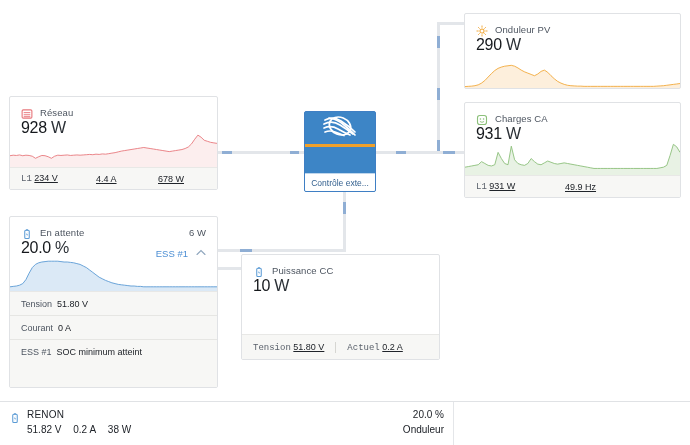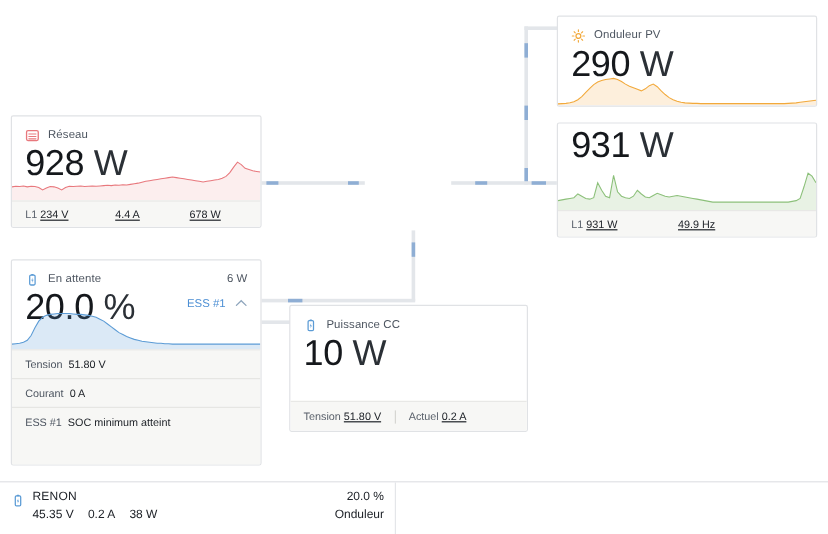--- a/index.html
+++ b/index.html
@@ -37,39 +37,39 @@
     font-size: 9.5px; color: #4d5560; letter-spacing:.1px;
     white-space: nowrap;
     text-align: right;
   }
   .head-right { font-size:9.5px; color:#4d5560; }
   .card-value-row {
     display:flex; align-items:flex-start; justify-content:space-between;
     padding: 1px 11px 0 11px;
   }
   .card-value {
-    font-size: 30px; color: #15181c; font-weight: 400;
+    font-size: 16px; color: #15181c; font-weight: 400;
     letter-spacing: -0.3px; line-height: 1.18;
     white-space: nowrap;
   }
   .card-value .unit { font-weight: 300; color:#2b3036; }
   .value-side { display:flex; align-items:center; gap:8px; padding-top:9px; }
   .ess-link { font-size:9.5px; color:#4d8fd4; white-space:nowrap; }
   .chev { color:#8fa6bd; font-size:9px; line-height:1; }
 
   .spark { position:absolute; left:0; right:0; bottom:0; }
   .spark svg { display:block; width:100%; height:100%; }
 
   .card-foot {
     position:absolute; left:0; right:0; bottom:0;
     background:#f7f7f5; border-top:1px solid #e8e8e6;
     display:flex; align-items:center;
   }
   .foot-cell { font-size:9px; color:#3e434a; white-space:nowrap; }
-  .foot-cell .lbl { color:#5a616b; }
+  .foot-cell .lbl { color:#5a616b;font-family:Liberation Mono, monospace; }
   .foot-cell .val { color:#20242a;text-decoration:underline; }
 
   
   .detail-rows { position:absolute; left:0; right:0; bottom:0; background:#f7f7f5; border-top:1px solid #e8e8e6; }
   .drow {
     height:24px; display:flex; align-items:center;
     padding:0 11px; font-size:9px; color:#3e434a;
     border-bottom:1px solid #e6e6e3;
   }
   .drow:last-child { border-bottom:none; }
@@ -93,21 +93,21 @@
     padding:4px 2px; white-space:nowrap; overflow:hidden;
   }
 
   
   #bottombar {
     position:absolute; left:0; bottom:0; width:690px; height:44px;
     border-top:1px solid #e0e2e5; background:#fff;
     display:flex; align-items:stretch;
   }
   .bb-cell { position:relative; display:flex; padding:7px 9px; }
-  .bb-cell.first { width:330px; border-right:1px solid #e4e6e9; }
+  .bb-cell.first { width:454px; border-right:1px solid #e4e6e9; }
   .bb-ic { margin-right:6px; padding-top:1px; }
   .bb-left .name { font-size:10px; color:#20242a; letter-spacing:.2px; }
   .bb-left .nums { font-size:10px; color:#20242a; margin-top:4px; }
   .bb-left .nums span { margin-right:9px; }
   .bb-right { margin-left:auto; text-align:right; }
   .bb-right .pct { font-size:10px; color:#20242a; }
   .bb-right .st { font-size:10px; color:#20242a; margin-top:4px; }
 </style>
 </head>
 <body>
@@ -202,20 +202,33 @@
     </div>
     <div class="spark" style="height:28px;">
       <svg id="spark-pv" viewBox="0 0 217 28" preserveAspectRatio="none">
           <path d="M0.00 26.57 L3.34 26.35 L6.68 26.13 L10.02 25.70 L13.35 24.83 L16.69 23.10 L20.03 20.50 L23.37 17.03 L26.71 13.57 L30.05 10.53 L33.38 8.37 L36.72 7.07 L40.06 6.20 L43.40 5.77 L46.74 5.33 L50.08 6.20 L53.42 7.93 L56.75 10.10 L60.09 11.83 L63.43 13.13 L66.77 14.43 L70.11 15.73 L73.45 14.00 L76.78 11.40 L80.12 10.10 L83.46 12.27 L86.80 15.73 L90.14 18.77 L93.48 21.37 L96.82 23.10 L100.15 24.40 L103.49 25.27 L106.83 25.70 L110.17 25.92 L113.51 26.13 L116.85 26.13 L120.18 26.35 L123.52 26.35 L126.86 26.35 L130.20 26.35 L133.54 26.35 L136.88 26.35 L140.22 26.35 L143.55 26.35 L146.89 26.35 L150.23 26.35 L153.57 26.35 L156.91 26.35 L160.25 26.35 L163.58 26.35 L166.92 26.35 L170.26 26.35 L173.60 26.35 L176.94 26.35 L180.28 26.35 L183.62 26.35 L186.95 26.35 L190.29 26.35 L193.63 26.13 L196.97 25.92 L200.31 25.70 L203.65 25.27 L206.98 24.83 L210.32 24.40 L213.66 23.97 L217.00 23.53 L217 28 L0 28 Z" fill="rgba(242,169,59,0.18)" stroke="none"></path>
           <path d="M0.00 26.57 L3.34 26.35 L6.68 26.13 L10.02 25.70 L13.35 24.83 L16.69 23.10 L20.03 20.50 L23.37 17.03 L26.71 13.57 L30.05 10.53 L33.38 8.37 L36.72 7.07 L40.06 6.20 L43.40 5.77 L46.74 5.33 L50.08 6.20 L53.42 7.93 L56.75 10.10 L60.09 11.83 L63.43 13.13 L66.77 14.43 L70.11 15.73 L73.45 14.00 L76.78 11.40 L80.12 10.10 L83.46 12.27 L86.80 15.73 L90.14 18.77 L93.48 21.37 L96.82 23.10 L100.15 24.40 L103.49 25.27 L106.83 25.70 L110.17 25.92 L113.51 26.13 L116.85 26.13 L120.18 26.35 L123.52 26.35 L126.86 26.35 L130.20 26.35 L133.54 26.35 L136.88 26.35 L140.22 26.35 L143.55 26.35 L146.89 26.35 L150.23 26.35 L153.57 26.35 L156.91 26.35 L160.25 26.35 L163.58 26.35 L166.92 26.35 L170.26 26.35 L173.60 26.35 L176.94 26.35 L180.28 26.35 L183.62 26.35 L186.95 26.35 L190.29 26.35 L193.63 26.13 L196.97 25.92 L200.31 25.70 L203.65 25.27 L206.98 24.83 L210.32 24.40 L213.66 23.97 L217.00 23.53" fill="none" stroke="#f2a93b" stroke-width="0.9" vector-effect="non-scaling-stroke"></path>
         </svg>
     </div>
   </div>
 
   <div class="card" style="left:464px; top:102px; width:217px; height:96px;">
+    <div class="card-head">
+      <div class="head-left">
+        <span class="ic">
+          <svg viewBox="0 0 16 16">
+              <rect x="2" y="2" width="12" height="12" rx="3" fill="none" stroke="#8cc07a" stroke-width="1.5"></rect>
+              <circle cx="5.9" cy="6.6" r="1.05" fill="#8cc07a"></circle>
+              <circle cx="10.1" cy="6.6" r="1.05" fill="#8cc07a"></circle>
+              <path d="M5.6 10.3 Q8 12.2 10.4 10.3" fill="none" stroke="#8cc07a" stroke-width="1.2" stroke-linecap="round"></path>
+            </svg>
+        </span>
+        <span class="card-title">Charges CA</span>
+      </div>
+    </div>
     <div class="card-value-row">
       <div class="card-value">
         <span>931</span> <span class="unit">W</span>
       </div>
     </div>
     <div class="spark" style="height:36px; bottom:22px;">
       <svg id="spark-ac" viewBox="0 0 217 36" preserveAspectRatio="none">
           <path d="M0.00 28.20 L3.34 27.58 L6.68 26.96 L10.02 26.35 L13.35 25.73 L16.69 22.64 L20.03 24.49 L23.37 26.35 L26.71 26.96 L30.05 25.73 L33.38 13.36 L36.72 19.55 L40.06 24.49 L43.40 25.73 L46.74 7.18 L50.08 20.78 L53.42 24.49 L56.75 25.73 L60.09 26.35 L63.43 24.49 L66.77 19.55 L70.11 22.64 L73.45 25.11 L76.78 25.73 L80.12 23.87 L83.46 22.02 L86.80 23.25 L90.14 24.49 L93.48 25.11 L96.82 24.49 L100.15 23.87 L103.49 24.49 L106.83 25.11 L110.17 25.73 L113.51 26.35 L116.85 26.96 L120.18 27.58 L123.52 28.20 L126.86 28.82 L130.20 29.44 L133.54 29.44 L136.88 29.44 L140.22 29.44 L143.55 29.44 L146.89 29.44 L150.23 29.44 L153.57 29.44 L156.91 29.44 L160.25 29.44 L163.58 29.44 L166.92 29.44 L170.26 29.44 L173.60 29.44 L176.94 29.44 L180.28 29.44 L183.62 29.44 L186.95 29.44 L190.29 29.44 L193.63 29.44 L196.97 28.82 L200.31 28.20 L203.65 26.35 L206.98 16.45 L210.32 5.33 L213.66 7.80 L217.00 13.36 L217 36 L0 36 Z" fill="rgba(140,192,122,0.20)" stroke="none"></path>
           <path d="M0.00 28.20 L3.34 27.58 L6.68 26.96 L10.02 26.35 L13.35 25.73 L16.69 22.64 L20.03 24.49 L23.37 26.35 L26.71 26.96 L30.05 25.73 L33.38 13.36 L36.72 19.55 L40.06 24.49 L43.40 25.73 L46.74 7.18 L50.08 20.78 L53.42 24.49 L56.75 25.73 L60.09 26.35 L63.43 24.49 L66.77 19.55 L70.11 22.64 L73.45 25.11 L76.78 25.73 L80.12 23.87 L83.46 22.02 L86.80 23.25 L90.14 24.49 L93.48 25.11 L96.82 24.49 L100.15 23.87 L103.49 24.49 L106.83 25.11 L110.17 25.73 L113.51 26.35 L116.85 26.96 L120.18 27.58 L123.52 28.20 L126.86 28.82 L130.20 29.44 L133.54 29.44 L136.88 29.44 L140.22 29.44 L143.55 29.44 L146.89 29.44 L150.23 29.44 L153.57 29.44 L156.91 29.44 L160.25 29.44 L163.58 29.44 L166.92 29.44 L170.26 29.44 L173.60 29.44 L176.94 29.44 L180.28 29.44 L183.62 29.44 L186.95 29.44 L190.29 29.44 L193.63 29.44 L196.97 28.82 L200.31 28.20 L203.65 26.35 L206.98 16.45 L210.32 5.33 L213.66 7.80 L217.00 13.36" fill="none" stroke="#8cc07a" stroke-width="0.9" vector-effect="non-scaling-stroke"></path>
         </svg>
@@ -304,34 +317,53 @@
         <span class="val">51.80 V</span>
       </div>
       <div style="width:1px; height:11px; background:#d6d6d2; margin:0 11px;"></div>
       <div class="foot-cell">
         <span class="lbl">Actuel</span>
         <span class="val">0.2 A</span>
       </div>
     </div>
   </div>
 
+  <div id="device" style="left:304px; top:111px; width:72px; height:81px;">
+    <div class="top">
+      <span>
+        <svg width="42" height="24" viewBox="0 0 42 24">
+          <g fill="none" stroke="#ffffff" stroke-width="1.7" stroke-linecap="round">
+            <path d="M6 6 Q14 2 22 7 Q30 12 36 18"></path>
+            <path d="M5 10 Q13 6 21 11 Q29 16 34 20"></path>
+            <path d="M5 14 Q12 11 19 15 Q26 19 31 21"></path>
+            <path d="M6 18 Q11 16 16 18 Q21 20 25 21.5"></path>
+            <path d="M10 4 Q18 5 25 11 Q32 17 36 21"></path>
+          </g>
+          <ellipse cx="21" cy="12" rx="11" ry="8.6" fill="none" stroke="#ffffff" stroke-width="1.7" transform="rotate(22 21 12)"></ellipse>
+        </svg>
+      </span>
+    </div>
+    <div class="stripe"></div>
+    <div class="bot"></div>
+    <div class="label">Contrôle exte...</div>
+  </div>
 
   <div id="bottombar">
     <div class="bb-cell first">
       <span class="ic bb-ic">
         <svg viewBox="0 0 16 16" width="12" height="12">
             <rect x="5" y="3" width="6" height="11" rx="1.3" fill="none" stroke="#5b9bd5" stroke-width="1.4"></rect>
             <rect x="6.6" y="1.7" width="2.8" height="1.6" rx="0.6" fill="#5b9bd5"></rect>
             <path d="M8.5 5.6 L6.7 9.1 H8.1 L7.5 11.7 L9.3 8.2 H7.9 Z" fill="#5b9bd5"></path>
           </svg>
       </span>
       <div class="bb-left">
         <div class="name">RENON</div>
         <div class="nums">
-          <span>45.35 V</span>
+          <span>51.82 V</span>
           <span>0.2 A</span>
           <span>38 W</span>
         </div>
       </div>
       <div class="bb-right">
         <div class="pct">20.0 %</div>
         <div class="st">Onduleur</div>
       </div>
     </div>
     <div class="bb-cell" style="flex:1;"></div>

